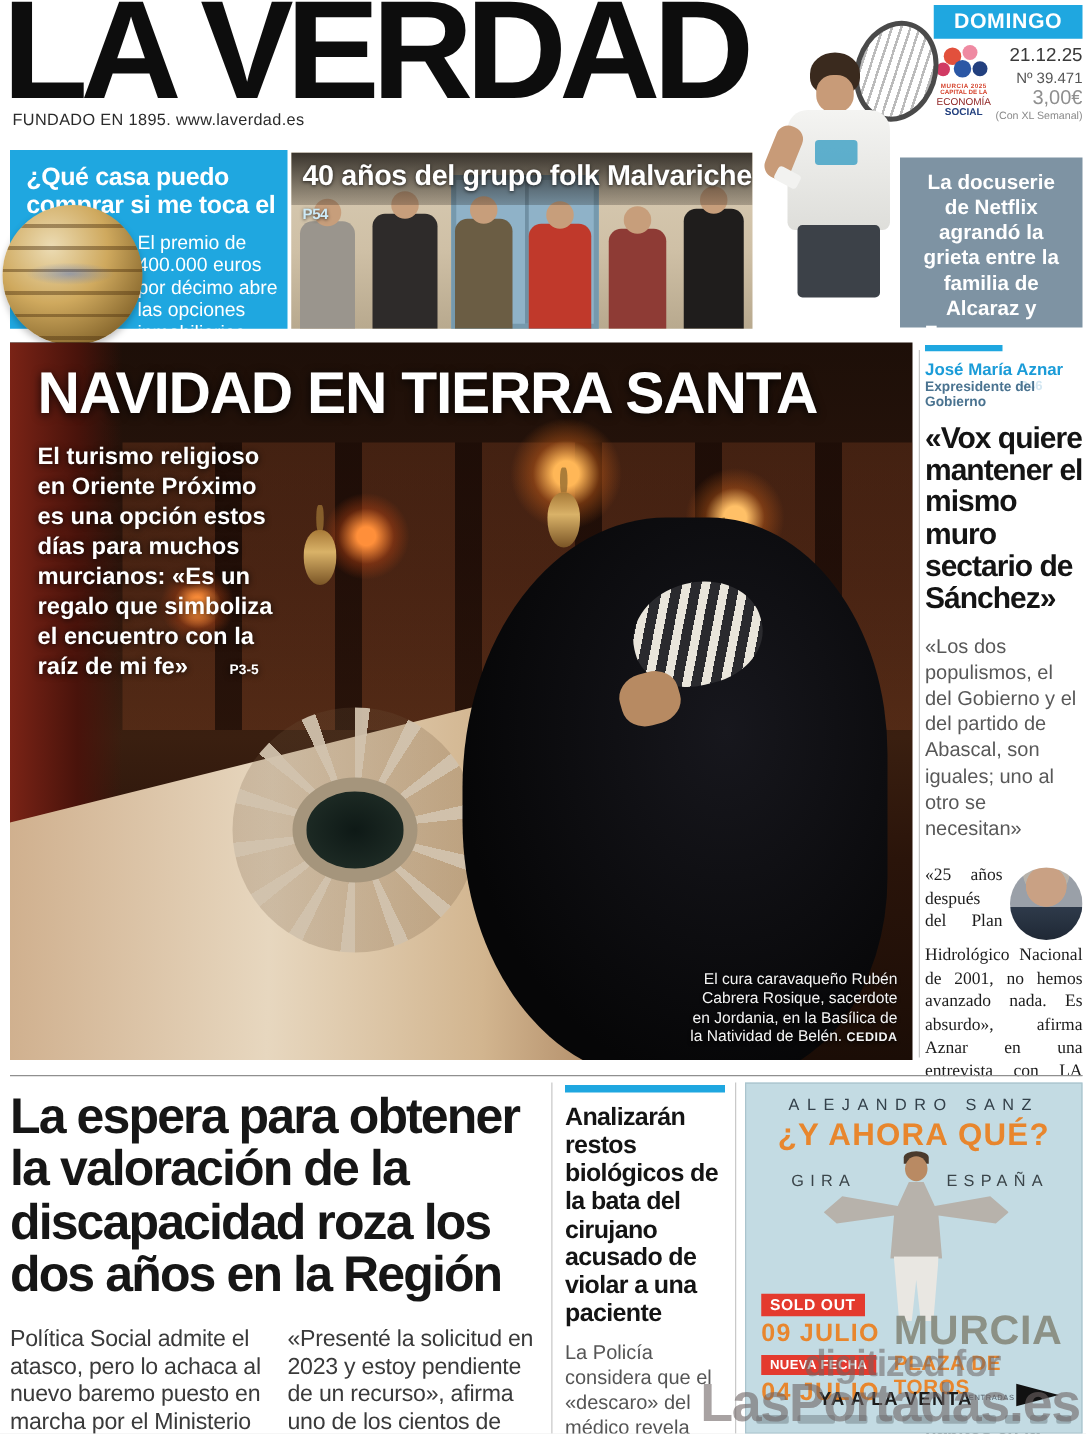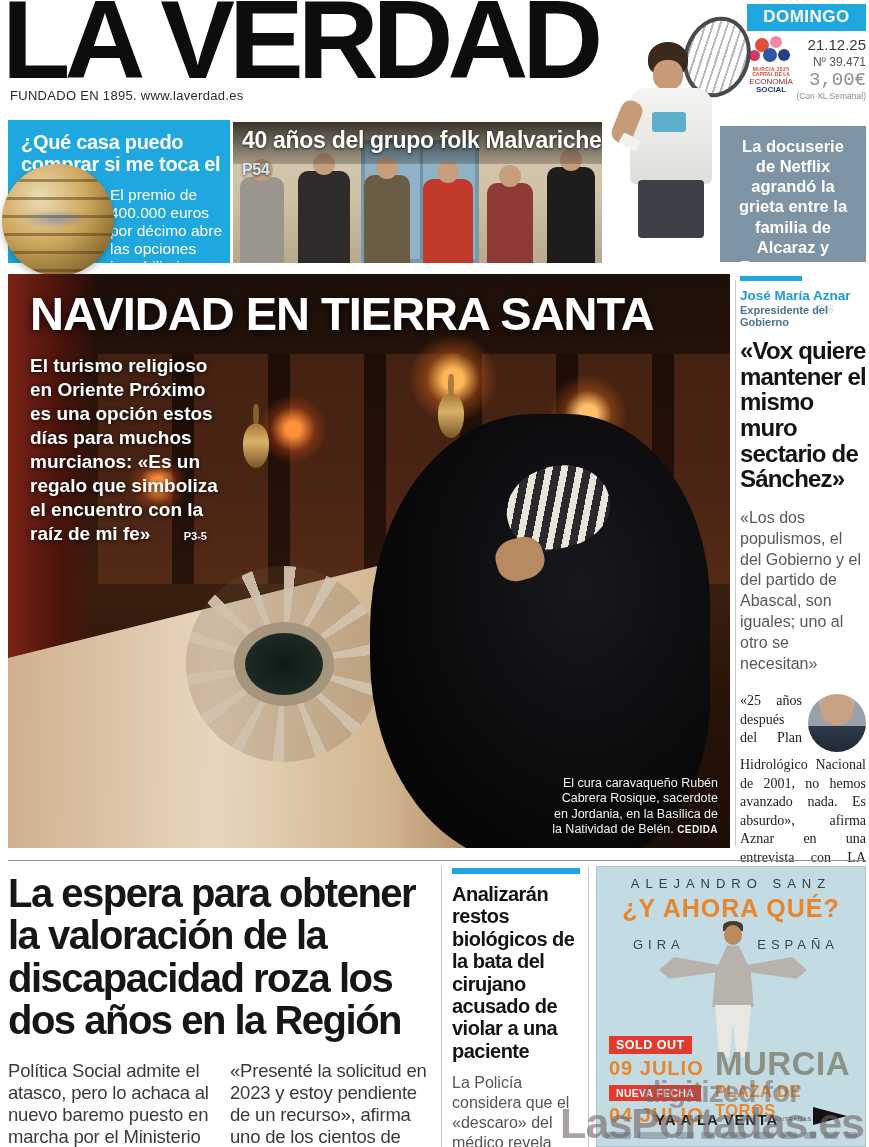--- a/index.html
+++ b/index.html
@@ -16,21 +16,21 @@
   .eco-logo{width:48px;position:relative;height:62px;}
   .dot{position:absolute;border-radius:50%;}
   .eco-text{position:absolute;left:0;top:30px;width:48px;text-align:center;line-height:1.05;}
   .eco-l1{font-size:5px;color:#d6452f;font-weight:bold;letter-spacing:.4px;}
   .eco-l2{font-size:5px;color:#d6452f;font-weight:bold;}
   .eco-l3{font-size:8px;color:#8d1f1f;font-weight:normal;}
   .eco-l4{font-size:8px;color:#23407f;font-weight:bold;}
   .issue-data{flex:1;text-align:right;line-height:1.1;}
   .i-date{font-size:15px;color:#3a3a3a;}
   .i-num{font-size:12px;color:#555;margin-top:2px;}
-  .i-price{font-size:19px;color:#8f8f8f;margin-top:1px;font-family:Liberation Mono, monospace;}
+  .i-price{font-size:16px;color:#8f8f8f;margin-top:1px;}
   .i-note{font-size:8.5px;color:#8a8a8a;margin-top:1px;}
 
   
   .gordo{left:8px;top:120px;width:222px;height:143px;background:#1fa7e0;color:#fff;}
   .gordo-title{position:absolute;left:13px;top:11px;right:8px;font-size:20px;font-weight:bold;line-height:1.12;letter-spacing:-.3px;}
   .gordo-body{position:absolute;left:102px;top:66px;width:112px;font-size:15.5px;line-height:1.16;}
   .page-ref{font-weight:bold;font-size:11px;}
   .gordo-ball{position:absolute;left:-6px;top:44px;width:112px;height:112px;border-radius:50%;
     background:radial-gradient(circle at 35% 30%,#ecdcb4,#cfa95e 42%,#8a6a2f 78%,#5c4720);
     overflow:hidden;box-shadow:0 3px 6px rgba(0,0,0,.25);}
@@ -41,21 +41,21 @@
 
   .folk{left:233px;top:122px;width:369px;height:141px;overflow:hidden;
     background:linear-gradient(180deg,#d9ccb4 0%,#cfc0a6 55%,#b8a98e 100%);}
   .folk-door{position:absolute;left:128px;top:18px;width:118px;height:123px;background:#8fb2c8;
     border:4px solid #7699ad;box-sizing:border-box;}
   .folk-door:before{content:"";position:absolute;left:50%;top:0;bottom:0;width:3px;background:#7090a4;}
   .folk-strip{position:absolute;left:0;top:0;right:0;height:42px;
     background:linear-gradient(180deg,rgba(28,24,20,.85),rgba(28,24,20,.25));}
   .folk-title{position:absolute;left:9px;top:5px;font-size:23px;font-weight:bold;color:#fff;letter-spacing:-.3px;
     text-shadow:0 1px 3px rgba(0,0,0,.7);}
-  .folk-page{font-size:16px;color:#cdeaf7;}
+  .folk-page{font-size:12px;color:#cdeaf7;}
   .folk-people{position:absolute;left:0;bottom:0;width:100%;height:96px;display:flex;align-items:flex-end;justify-content:space-around;}
   .person{position:relative;border-radius:10px 10px 0 0;}
   .person:before{content:"";position:absolute;left:50%;top:-18px;width:22px;height:22px;margin-left:-11px;border-radius:50%;background:#c79e7b;}
 
   .alcaraz{left:608px;top:16px;width:150px;height:247px;}
   .al-racket{position:absolute;left:76px;top:0px;width:58px;height:74px;border:4px solid #4a4a4a;border-radius:50%;
     background:repeating-linear-gradient(90deg,rgba(120,120,120,.5) 0 2px,transparent 2px 7px);transform:rotate(18deg);}
   .al-hair{position:absolute;left:40px;top:26px;width:40px;height:34px;border-radius:50% 50% 40% 40%;background:#3a2a1e;}
   .al-face{position:absolute;left:45px;top:44px;width:30px;height:30px;border-radius:45%;background:#c89b78;}
   .al-shirt{position:absolute;left:22px;top:72px;width:82px;height:96px;border-radius:16px 16px 6px 6px;

